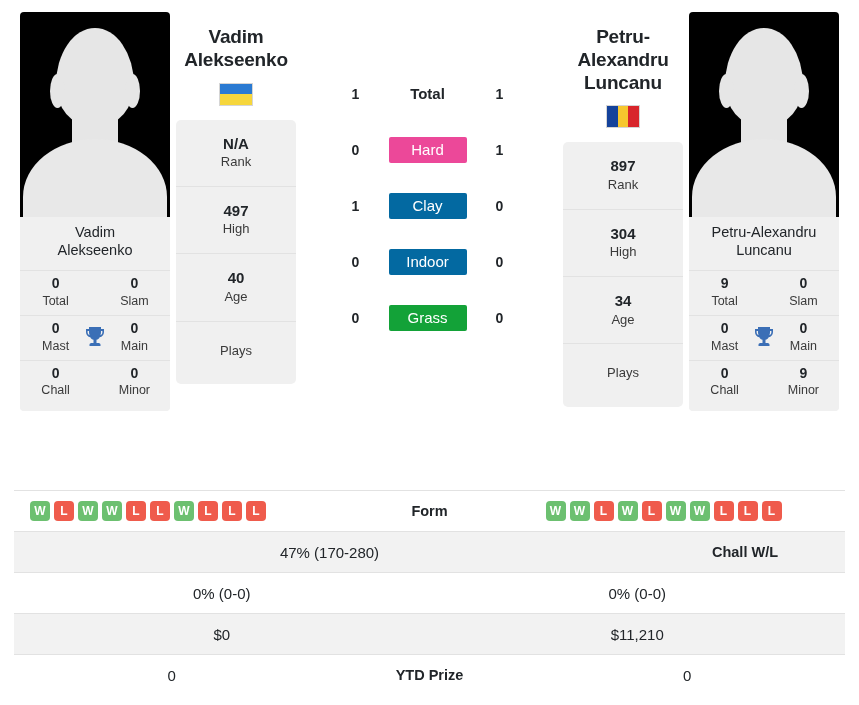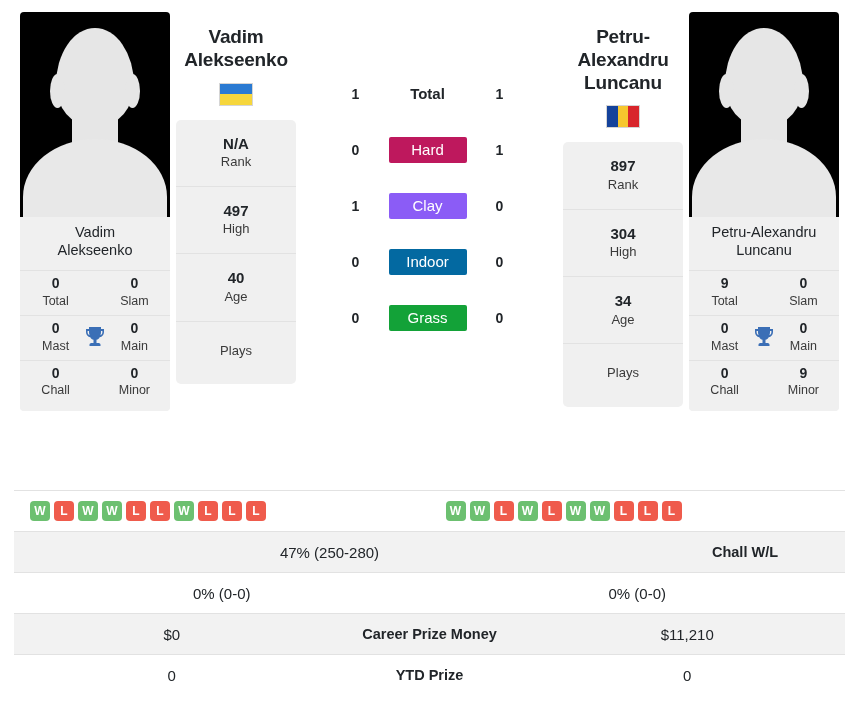--- a/index.html
+++ b/index.html
@@ -295,26 +295,26 @@
     </div>
 
     <div class="surf-col">
       <div class="surf-row">
         <div class="surf-num">1</div>
         <div class="surf-badge plain">Total</div>
         <div class="surf-num">1</div>
       </div>
       <div class="surf-row">
         <div class="surf-num">0</div>
-        <div class="surf-badge" style="background:#be185d">Hard</div>
+        <div class="surf-badge" style="background:#ec4899">Hard</div>
         <div class="surf-num">1</div>
       </div>
       <div class="surf-row">
         <div class="surf-num">1</div>
-        <div class="surf-badge" style="background:#8b5cf6">Clay</div>
+        <div class="surf-badge" style="background:#0369a1">Clay</div>
         <div class="surf-num">0</div>
       </div>
       <div class="surf-row">
         <div class="surf-num">0</div>
         <div class="surf-badge" style="background:#0369a1">Indoor</div>
         <div class="surf-num">0</div>
       </div>
       <div class="surf-row">
         <div class="surf-num">0</div>
         <div class="surf-badge" style="background:#13a238">Grass</div>
@@ -420,49 +420,49 @@
             <div class="fbadge" style="background: rgb(108, 192, 112);">W</div>
             <div class="fbadge" style="background: rgb(108, 192, 112);">W</div>
             <div class="fbadge" style="background: rgb(239, 91, 76);">L</div>
             <div class="fbadge" style="background: rgb(239, 91, 76);">L</div>
             <div class="fbadge" style="background: rgb(108, 192, 112);">W</div>
             <div class="fbadge" style="background: rgb(239, 91, 76);">L</div>
             <div class="fbadge" style="background: rgb(239, 91, 76);">L</div>
             <div class="fbadge" style="background: rgb(239, 91, 76);">L</div>
           </div>
       </div>
+      <div class="tmid">Form</div>
       <div class="tside right-form">
         <div class="form-list" id="right-form">
             <div class="fbadge" style="background: rgb(108, 192, 112);">W</div>
             <div class="fbadge" style="background: rgb(108, 192, 112);">W</div>
             <div class="fbadge" style="background: rgb(239, 91, 76);">L</div>
             <div class="fbadge" style="background: rgb(108, 192, 112);">W</div>
             <div class="fbadge" style="background: rgb(239, 91, 76);">L</div>
             <div class="fbadge" style="background: rgb(108, 192, 112);">W</div>
             <div class="fbadge" style="background: rgb(108, 192, 112);">W</div>
             <div class="fbadge" style="background: rgb(239, 91, 76);">L</div>
             <div class="fbadge" style="background: rgb(239, 91, 76);">L</div>
             <div class="fbadge" style="background: rgb(239, 91, 76);">L</div>
           </div>
       </div>
     </div>
 
     <div class="trow alt">
-      <div class="tside">47% (250-280)</div>
+      <div class="tside">47% (170-280)</div>
       <div class="tmid">Chall W/L</div>
     </div>
 
     <div class="trow">
       <div class="tside">0% (0-0)</div>
       <div class="tside">0% (0-0)</div>
     </div>
 
     <div class="trow alt">
       <div class="tside">$0</div>
-      <div class="tmid">Career Prize Money</div>
       <div class="tside">$11,210</div>
     </div>
 
     <div class="trow">
       <div class="tside">0</div>
       <div class="tmid">YTD Prize</div>
       <div class="tside">0</div>
     </div>
 
   </div>

